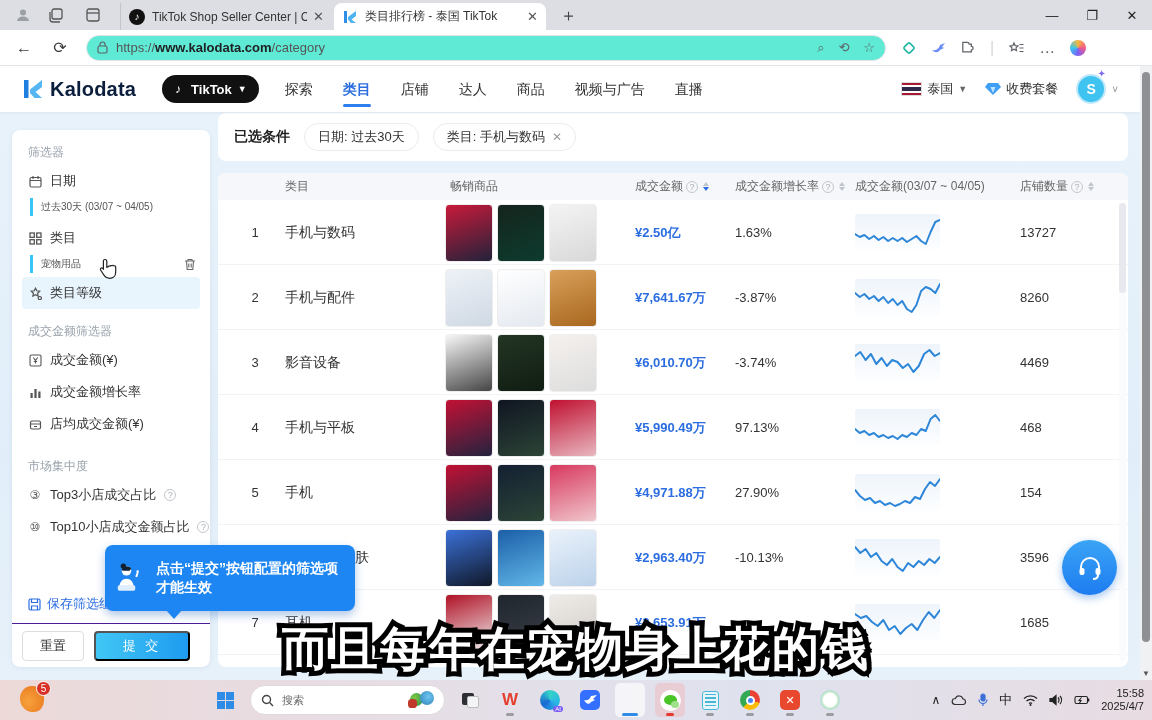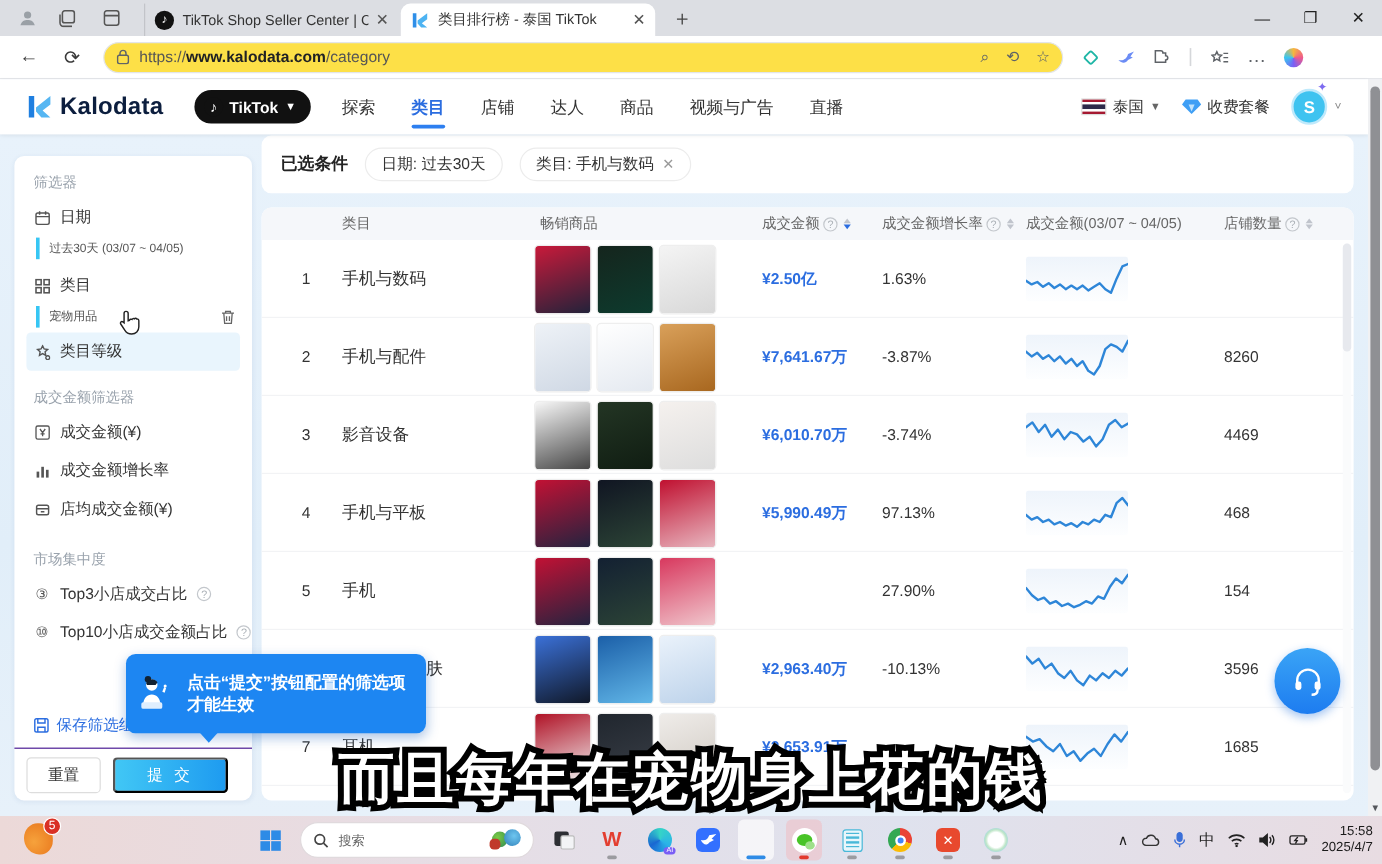--- a/index.html
+++ b/index.html
@@ -14,21 +14,21 @@
   .tab.inactive { left:120px; width:212px; border-left:1px solid #c2c4c9; }
   .tab.active { left:334px; width:212px; background:#fff; border-radius:8px 8px 0 0; }
   .tab .fav { width:16px; height:16px; border-radius:50%; margin-right:7px; flex:0 0 auto; display:flex; align-items:center; justify-content:center; }
   .tab .t-title { white-space:nowrap; overflow:hidden; flex:1; }
   .tab .t-close { margin-left:6px; color:#555; font-size:13px; }
   .newtab { position:absolute; left:560px; top:4px; font-size:17px; color:#444; }
   .winctl { position:absolute; top:0; height:30px; width:40px; display:flex; align-items:center; justify-content:center; font-size:13px; color:#222; }
 
   .toolbar { position:absolute; left:0; top:30px; width:1152px; height:36px; background:#fff; border-bottom:1px solid #e4e6ea; display:flex; align-items:center; }
   .nav-btn { width:24px; text-align:center; font-size:16px; color:#3a3a3a; margin-left:12px; }
-  .addrbar { position:relative; margin-left:14px; width:800px; height:26px; background:#fde047; border:1px solid #e3e5e8; border-radius:14px; display:flex; align-items:center; padding:0 10px; }
+  .addrbar { position:relative; margin-left:14px; width:800px; height:26px; background:#5eead4; border:1px solid #e3e5e8; border-radius:14px; display:flex; align-items:center; padding:0 10px; }
   .addrbar .lock { margin-right:8px; }
   .addr-text { font-size:13px; color:#555; }
   .addr-text b { color:#202124; font-weight:bold; }
   .addr-right { position:absolute; right:10px; display:flex; gap:14px; color:#5f6368; font-size:13px; }
   .ext-row { display:flex; align-items:center; gap:15px; margin-left:16px; color:#5f6368; }
 
   
   .siteheader { position:absolute; left:0; top:66px; width:1140px; height:46px; background:#fff; box-shadow:0 1px 3px rgba(0,0,0,.06); display:flex; align-items:center; z-index:5; }
   .brand { display:flex; align-items:center; margin-left:22px; }
   .brand-name { font-size:20px; font-weight:bold; color:#0c1e3e; margin-left:6px; letter-spacing:.2px; }
@@ -442,20 +442,21 @@
             <div class="thumb" style="background: linear-gradient(160deg, rgb(21, 37, 29), rgb(13, 59, 46));"></div>
             <div class="thumb" style="background: linear-gradient(160deg, rgb(244, 244, 244), rgb(216, 216, 216));"></div>
           </div>
           <div class="c-gmv">¥2.50亿</div>
           <div class="c-growth">1.63%</div>
           <div class="c-spark">
             <svg width="85" height="37" viewBox="0 0 85 37">
               <polyline points="0.0,20 4.7,23 9.4,21 14.2,25 18.9,22 23.6,26 28.3,23 33.1,27 37.8,24 42.5,27 47.2,24 51.9,28 56.7,25 61.4,22 66.1,27 70.8,30 75.6,18 80.3,8 85.0,6" fill="none" stroke="#2e86d8" stroke-width="2" stroke-linejoin="round" stroke-linecap="round"></polyline>
             </svg>
           </div>
+          <div class="c-stores">13727</div>
         </div>
         <div class="trow">
           <div class="c-rank">2</div>
           <div class="c-cat">手机与配件</div>
           <div class="c-thumbs">
             <div class="thumb" style="background: linear-gradient(160deg, rgb(238, 242, 247), rgb(207, 216, 228));"></div>
             <div class="thumb" style="background: linear-gradient(160deg, rgb(255, 255, 255), rgb(228, 233, 240));"></div>
             <div class="thumb" style="background: linear-gradient(160deg, rgb(217, 160, 90), rgb(168, 103, 31));"></div>
           </div>
           <div class="c-gmv">¥7,641.67万</div>
@@ -502,20 +503,21 @@
           <div class="c-stores">468</div>
         </div>
         <div class="trow">
           <div class="c-rank">5</div>
           <div class="c-cat">手机</div>
           <div class="c-thumbs">
             <div class="thumb" style="background: linear-gradient(160deg, rgb(194, 17, 52), rgb(35, 35, 63));"></div>
             <div class="thumb" style="background: linear-gradient(160deg, rgb(19, 32, 50), rgb(44, 68, 54));"></div>
             <div class="thumb" style="background: linear-gradient(160deg, rgb(216, 56, 94), rgb(240, 199, 205));"></div>
           </div>
+          <div class="c-gmv">¥4,971.88万</div>
           <div class="c-growth">27.90%</div>
           <div class="c-spark">
             <svg width="85" height="37" viewBox="0 0 85 37">
               <polyline points="0.0,16 5.0,22 10.0,26 15.0,24 20.0,29 25.0,27 30.0,31 35.0,29 40.0,32 45.0,30 50.0,27 55.0,29 60.0,23 65.0,25 70.0,15 75.0,8 80.0,12 85.0,5" fill="none" stroke="#2e86d8" stroke-width="2" stroke-linejoin="round" stroke-linecap="round"></polyline>
             </svg>
           </div>
           <div class="c-stores">154</div>
         </div>
         <div class="trow">
           <div class="c-rank">6</div>

